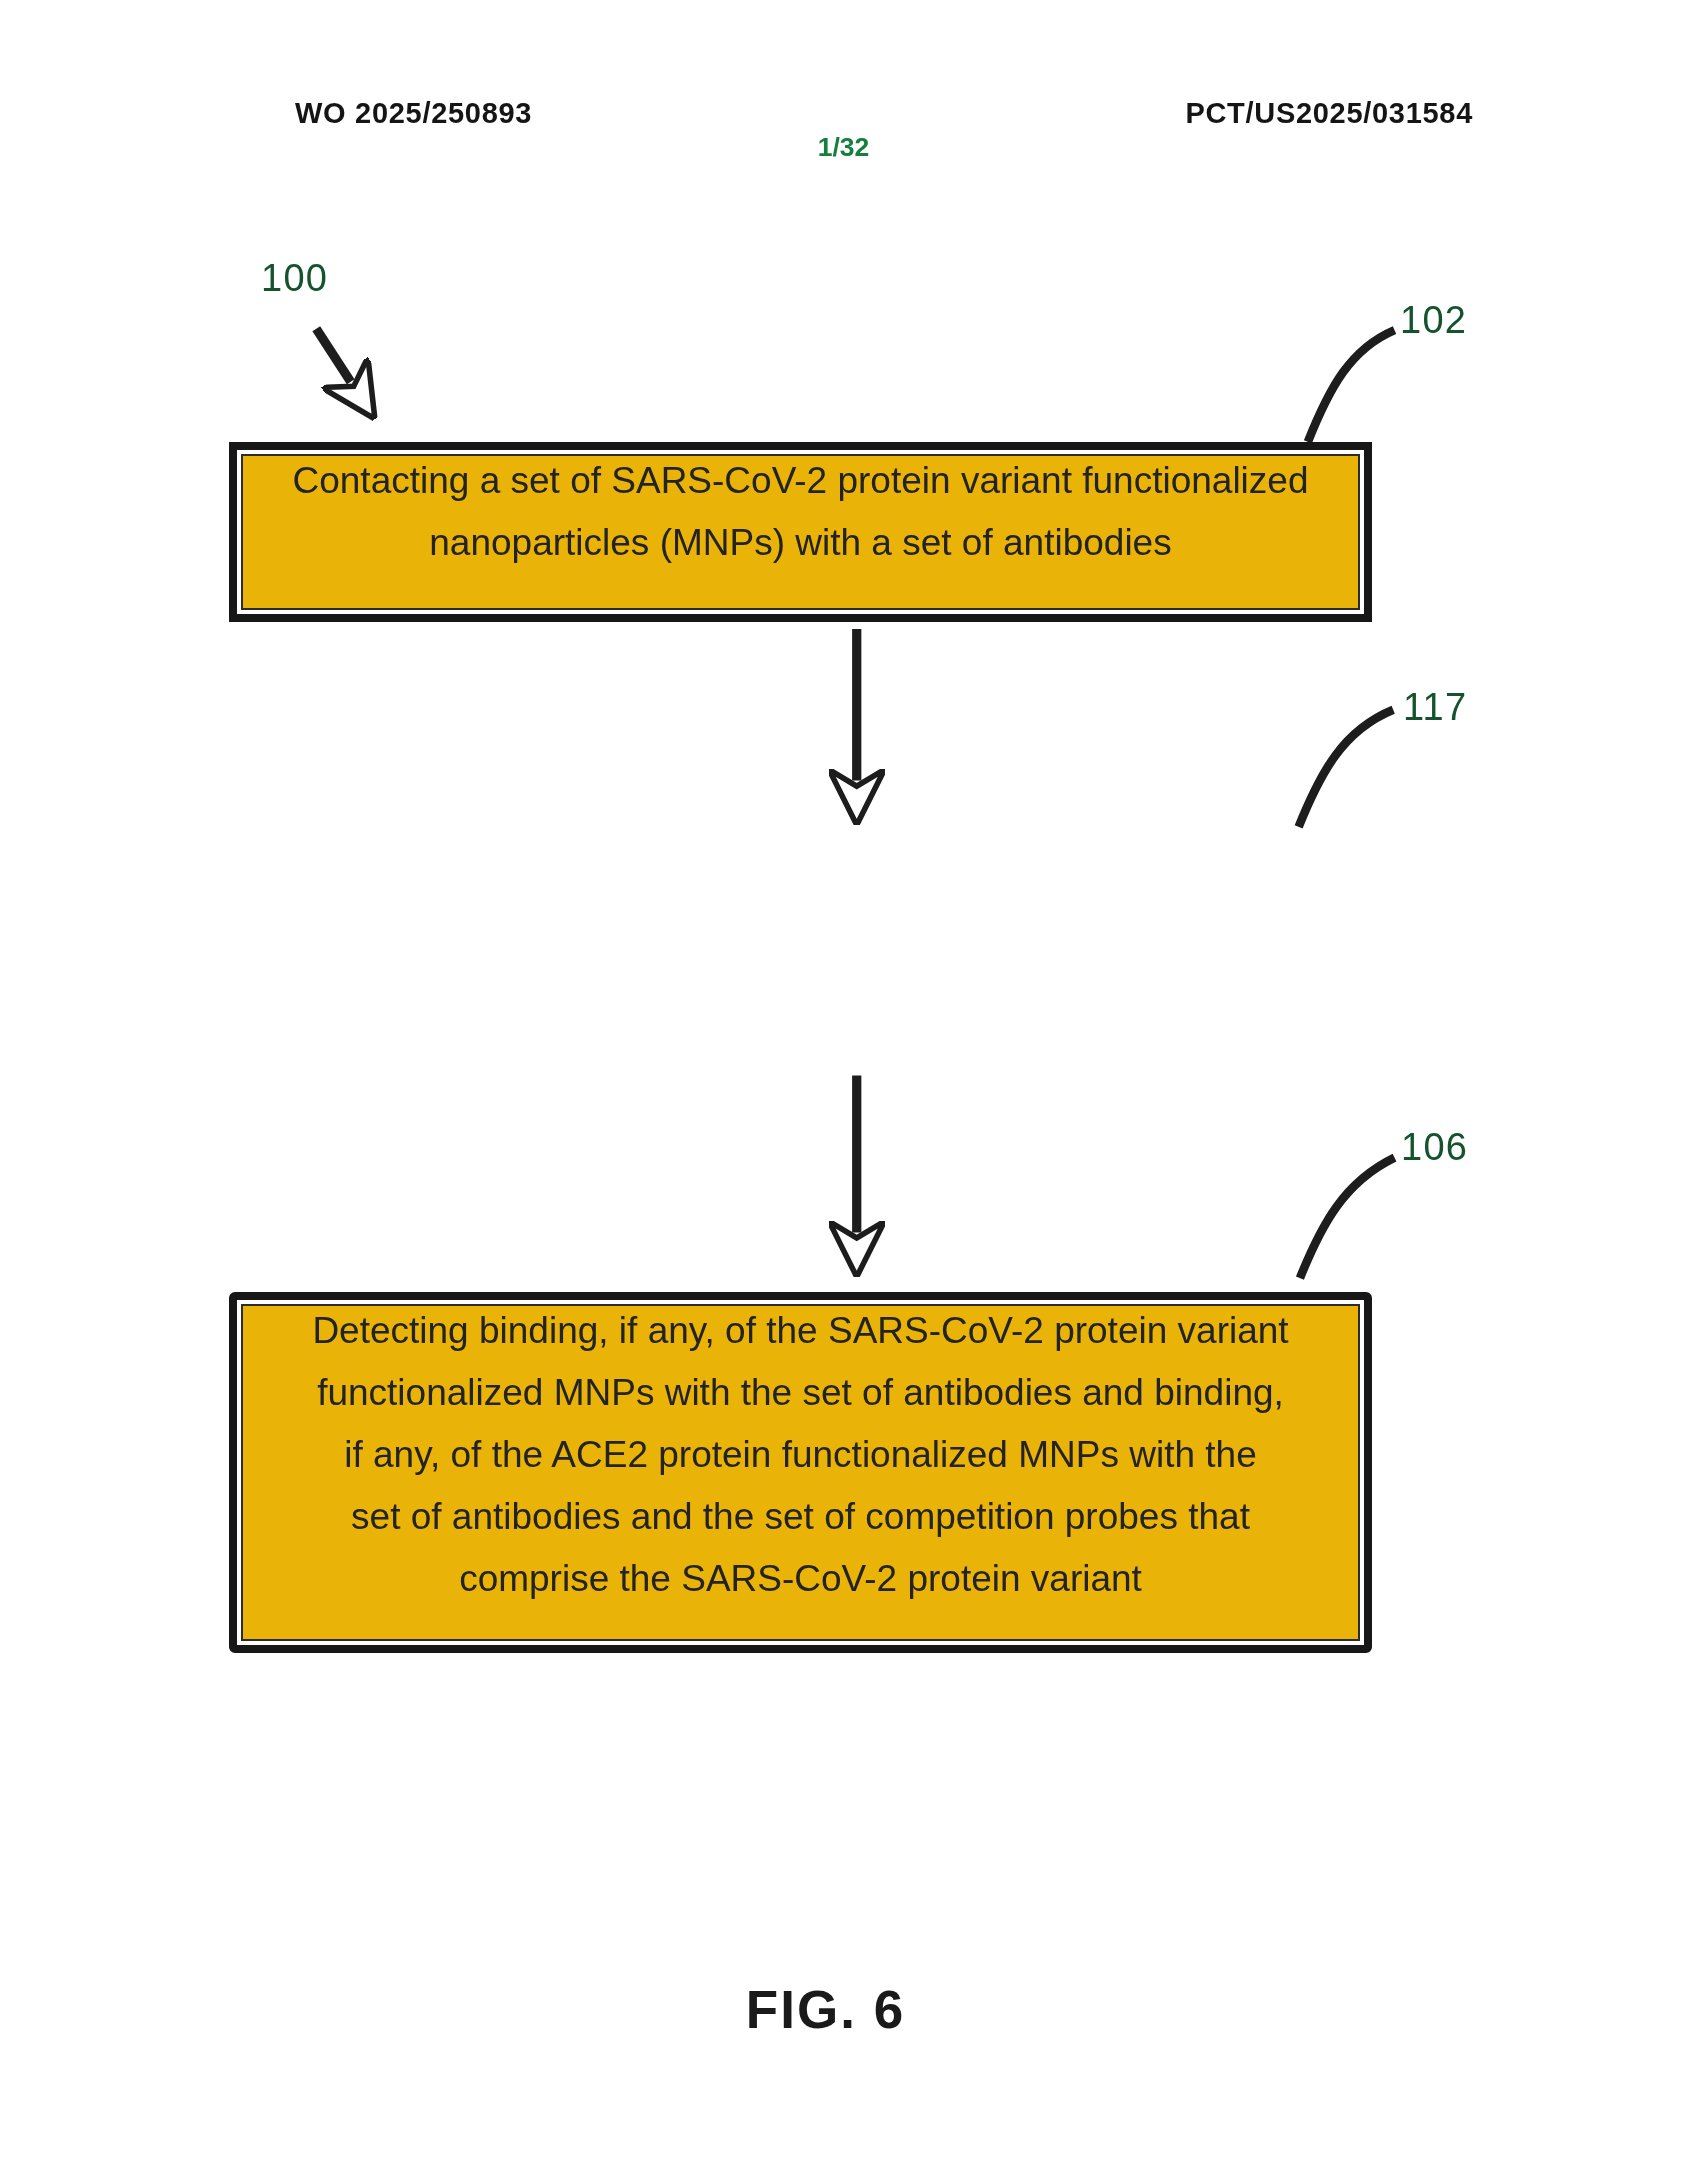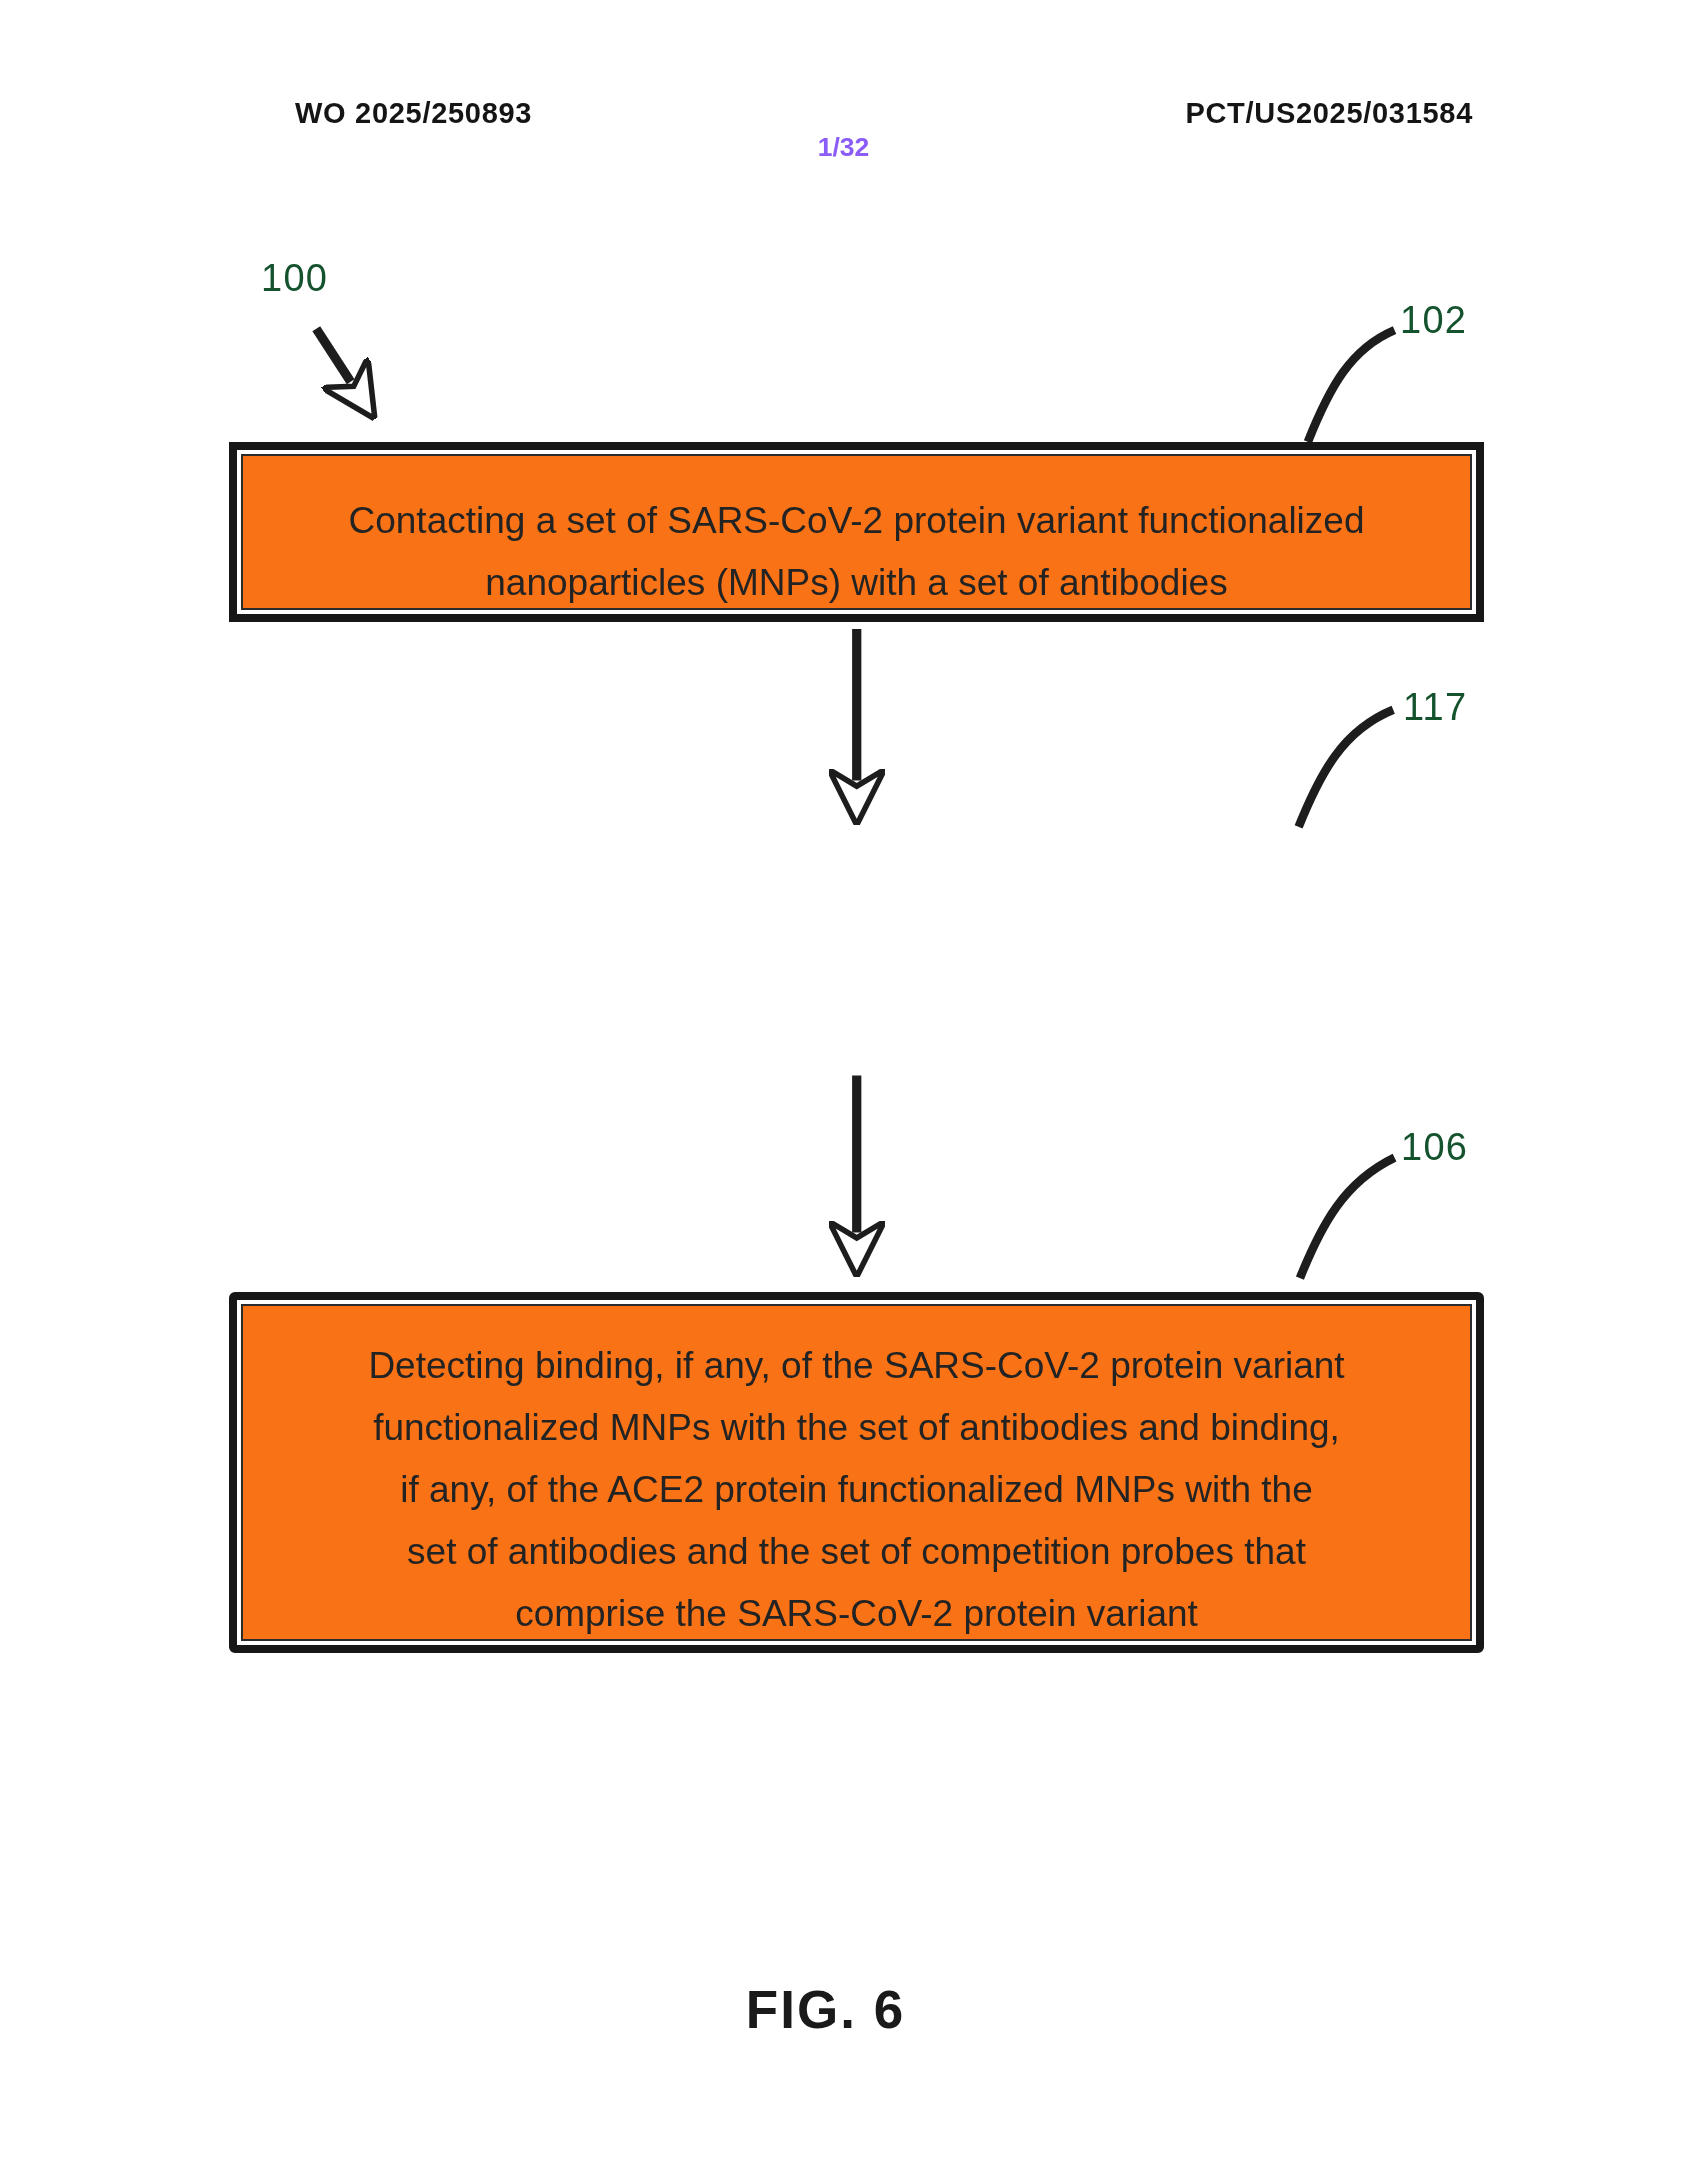--- a/index.html
+++ b/index.html
@@ -15,21 +15,21 @@
   
   .hdr {
     position: absolute; top: 97px;
     font-size: 29px; font-weight: bold; letter-spacing: 0.7px;
     color: #151515; white-space: nowrap;
   }
   .hdr-left  { left: 295px; }
   .hdr-right { right: 214px; }
   .sheet-num {
     position: absolute; top: 132px; left: 0; width: 1687px;
-    text-align: center; font-size: 26.5px; font-weight: bold; color: #8b5cf6;
+    text-align: center; font-size: 26.5px; font-weight: bold; color: #15803d;
   }
 
   
   .ref {
     position: absolute; font-size: 38px; color: #14532d;
     white-space: nowrap; letter-spacing: 1.3px;
   }
   .ref-100 { left: 261px;  top: 257px; }
   .ref-102 { left: 1400px; top: 299px; text-align: right; }
   .ref-104 { left: 1403px; top: 686px; }
@@ -38,26 +38,26 @@
   
   .connectors {
     position: absolute; left: 0; top: 0;
     width: 1687px; height: 2183px;
     pointer-events: none;
   }
   .connectors path, .connectors line { stroke: #1d1d1d; fill: none; }
 
   
   .box {
-    position: absolute; left: 229px; width: 1255px;
+    position: absolute; left: 229px; width: 1143px;
     box-sizing: border-box;
     border: 8px solid #171717;
     box-shadow: inset 0 0 0 4px #ffffff, inset 0 0 0 6px #2c2c2c;
-    background: #f97316;
-    display: flex; align-items: flex-end; justify-content: center;
+    background: #eab308;
+    display: flex; align-items: flex-start; justify-content: center;
   }
   .box1 { top: 442px;  height: 180px; }
   .box2 { top: 827px; height: 241px; }
   .box3 { top: 1292px; height: 361px; border-radius: 6px; }
   .box-text {
     font-size: 37px; line-height: 62px; color: #232323;
     text-align: center; white-space: pre-line;
     padding: 0 26.5px;
   }
 

